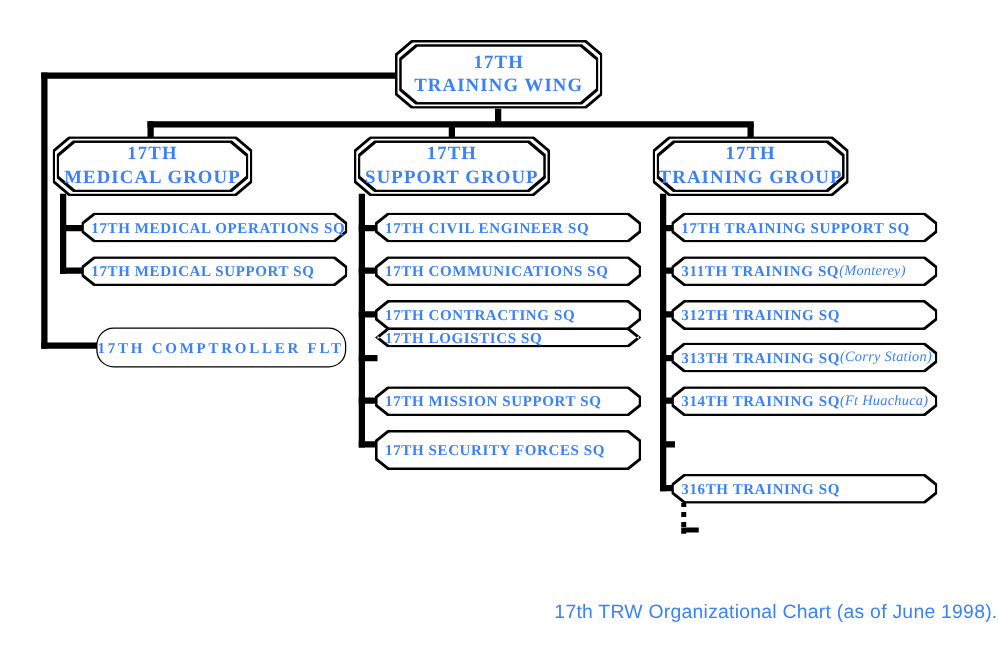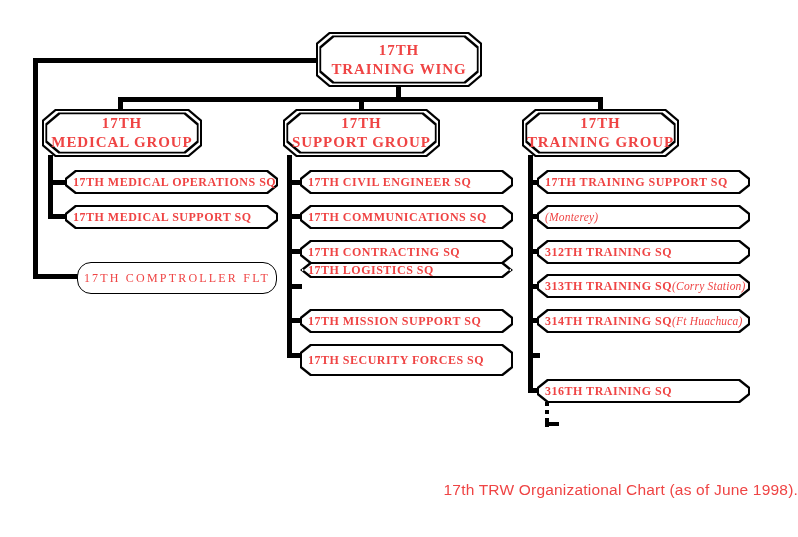--- a/index.html
+++ b/index.html
@@ -1,17 +1,17 @@
 <!DOCTYPE html>
 <html><head>
 <meta charset="utf-8">
 <style>
   html,body{margin:0;padding:0;background:#ffffff;}
   .stage{position:relative;width:798px;height:537px;background:#ffffff;overflow:hidden;
-         font-family:"Liberation Serif","DejaVu Serif",serif;color:#ef4444;}
+         font-family:"Liberation Serif","DejaVu Serif",serif;color:#3b82f6;}
   
   .ln{position:absolute;background:#000000;}
   .dashv{position:absolute;width:4px;background:repeating-linear-gradient(to bottom,#000 0 4px,transparent 4px 8px);}
   
   .oct{--cx:10px;--cy:8px;position:absolute;background:#000000;
        clip-path:polygon(var(--cx) 0,calc(100% - var(--cx)) 0,100% var(--cy),100% calc(100% - var(--cy)),calc(100% - var(--cx)) 100%,var(--cx) 100%,0 calc(100% - var(--cy)),0 var(--cy));}
   .oct .fill{position:absolute;inset:1.7px;background:#ffffff;
        clip-path:polygon(var(--cx) 0,calc(100% - var(--cx)) 0,100% var(--cy),100% calc(100% - var(--cy)),calc(100% - var(--cx)) 100%,var(--cx) 100%,0 calc(100% - var(--cy)),0 var(--cy));}
   .oct .lbl{position:absolute;inset:0;display:flex;align-items:center;padding-left:8px;
        font-weight:bold;font-size:12px;letter-spacing:0.5px;white-space:nowrap;z-index:2;}
@@ -20,21 +20,21 @@
        clip-path:polygon(var(--cx) 0,calc(100% - var(--cx)) 0,100% var(--cy),100% calc(100% - var(--cy)),calc(100% - var(--cx)) 100%,var(--cx) 100%,0 calc(100% - var(--cy)),0 var(--cy));}
   .dbl .g1,.dbl .g2,.dbl .g3{position:absolute;
        clip-path:polygon(var(--cx) 0,calc(100% - var(--cx)) 0,100% var(--cy),100% calc(100% - var(--cy)),calc(100% - var(--cx)) 100%,var(--cx) 100%,0 calc(100% - var(--cy)),0 var(--cy));}
   .dbl .g1{inset:1.6px;background:#ffffff;}
   .dbl .g2{inset:3.4px;background:#000000;}
   .dbl .g3{inset:5.2px;background:#ffffff;}
   .dbl .lbl{position:absolute;inset:0;display:flex;flex-direction:column;align-items:center;justify-content:center;
        font-weight:bold;text-align:center;font-size:15px;line-height:19px;letter-spacing:0.9px;z-index:2;white-space:nowrap;}
   
   .round{position:absolute;border:1.7px solid #000000;border-radius:14px;background:#ffffff;
-       display:flex;align-items:center;justify-content:center;font-weight:normal;font-size:12px;letter-spacing:2.2px;white-space:nowrap;}
+       display:flex;align-items:center;font-weight:bold;font-size:12px;letter-spacing:2.2px;white-space:nowrap;}
   .note{font-style:italic;font-weight:normal;font-size:11.5px;letter-spacing:0.2px;}
   .olbox .lbl{font-size:11.5px;letter-spacing:0.2px;padding-left:10px;}
   .caption{position:absolute;left:0;right:0;top:481px;text-align:right;
        font-family:"Liberation Sans","DejaVu Sans",sans-serif;font-size:15.5px;letter-spacing:0.2px;}
 </style>
 </head>
 <body>
 
 <div class="stage">
 
@@ -174,20 +174,21 @@
   <div class="oct" style="left:537px;top:170px;width:213px;height:24px">
     <div class="fill"></div>
     <div class="lbl">
         <span>17TH TRAINING SUPPORT SQ</span>
         <span class="note"></span>
       </div>
   </div>
   <div class="oct" style="left:537px;top:205px;width:213px;height:24px">
     <div class="fill"></div>
     <div class="lbl">
+        <span>311TH TRAINING SQ</span>
         <span class="note"> (Monterey)</span>
       </div>
   </div>
   <div class="oct" style="left:537px;top:240px;width:213px;height:24px">
     <div class="fill"></div>
     <div class="lbl">
         <span>312TH TRAINING SQ</span>
         <span class="note"></span>
       </div>
   </div>

